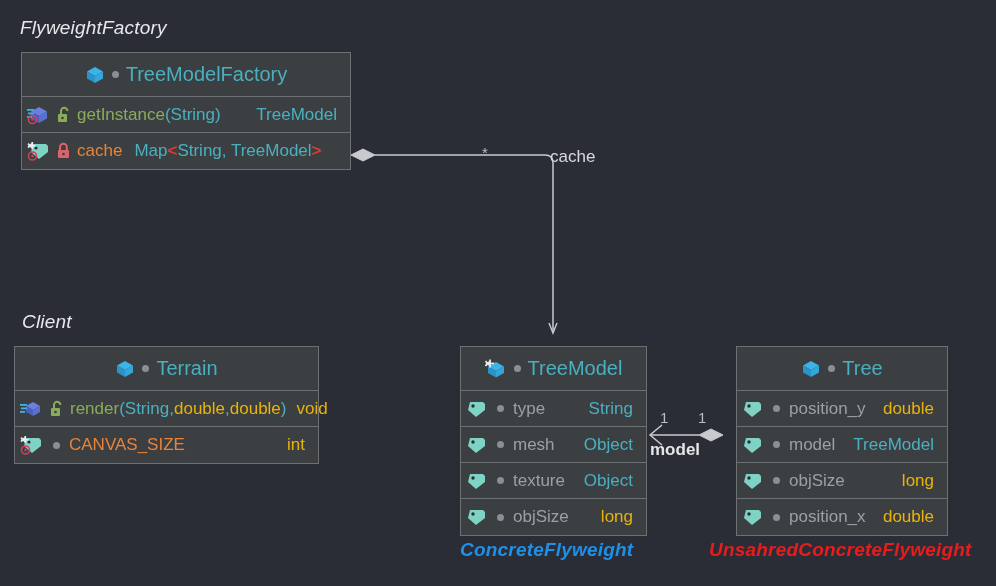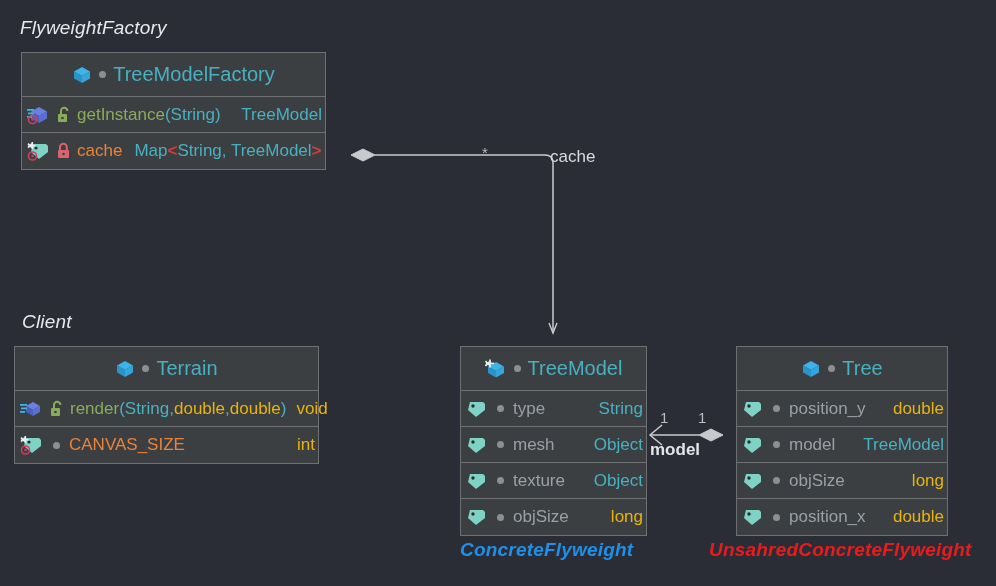--- a/index.html
+++ b/index.html
@@ -49,21 +49,21 @@
     font-size: 20px;
     white-space: nowrap;
   }
   .uml-members { display: block; }
   .uml-row {
     display: flex;
     align-items: center;
     height: 36px;
     box-sizing: border-box;
     border-bottom: 1px solid #6e7174;
-    padding: 0 3px 0 5px;
+    padding: 0 13px 0 5px;
     gap: 5px;
     white-space: nowrap;
     font-size: 17px;
   }
   .uml-row:last-child { border-bottom: none; }
   .uml-row .sig { display: flex; align-items: baseline; gap: 0; }
   .uml-row .spacer { flex: 1 1 auto; }
 
   
   .t-method   { color: #8aab5a; }
@@ -134,21 +134,21 @@
   <div class="edge-label bold" style="left:650px; top:440px;">model</div>
 
   <div class="caption caption-top" style="left:20px; top:17px;">FlyweightFactory</div>
 
   <div class="caption caption-top" style="left:14px; top:311px;margin-left:8px;">Client</div>
 
   <div class="caption caption-blue" style="left:460px; top:539px;">ConcreteFlyweight</div>
 
   <div class="caption caption-red" style="left:709px; top:539px;">UnsahredConcreteFlyweight</div>
 
-  <div class="uml-class" style="left:21px; top:52px; width:305px;">
+  <div class="uml-class" style="left:21px; top:52px; width:330px;">
     <div class="uml-header">
       <span class="icon">
         <svg width="20" height="20" viewBox="0 0 20 20">
           <path d="M10 2 L18 6.5 L10 11 L2 6.5 Z" fill="#3ab4ea"></path>
           <path d="M2 6.5 L10 11 L10 18 L2 13.5 Z" fill="#2a93c8"></path>
           <path d="M18 6.5 L10 11 L10 18 L18 13.5 Z" fill="#35a6da"></path>
         </svg>
       </span>
       <span class="dot-vis"></span>
       <span class="uml-title">TreeModelFactory</span>

